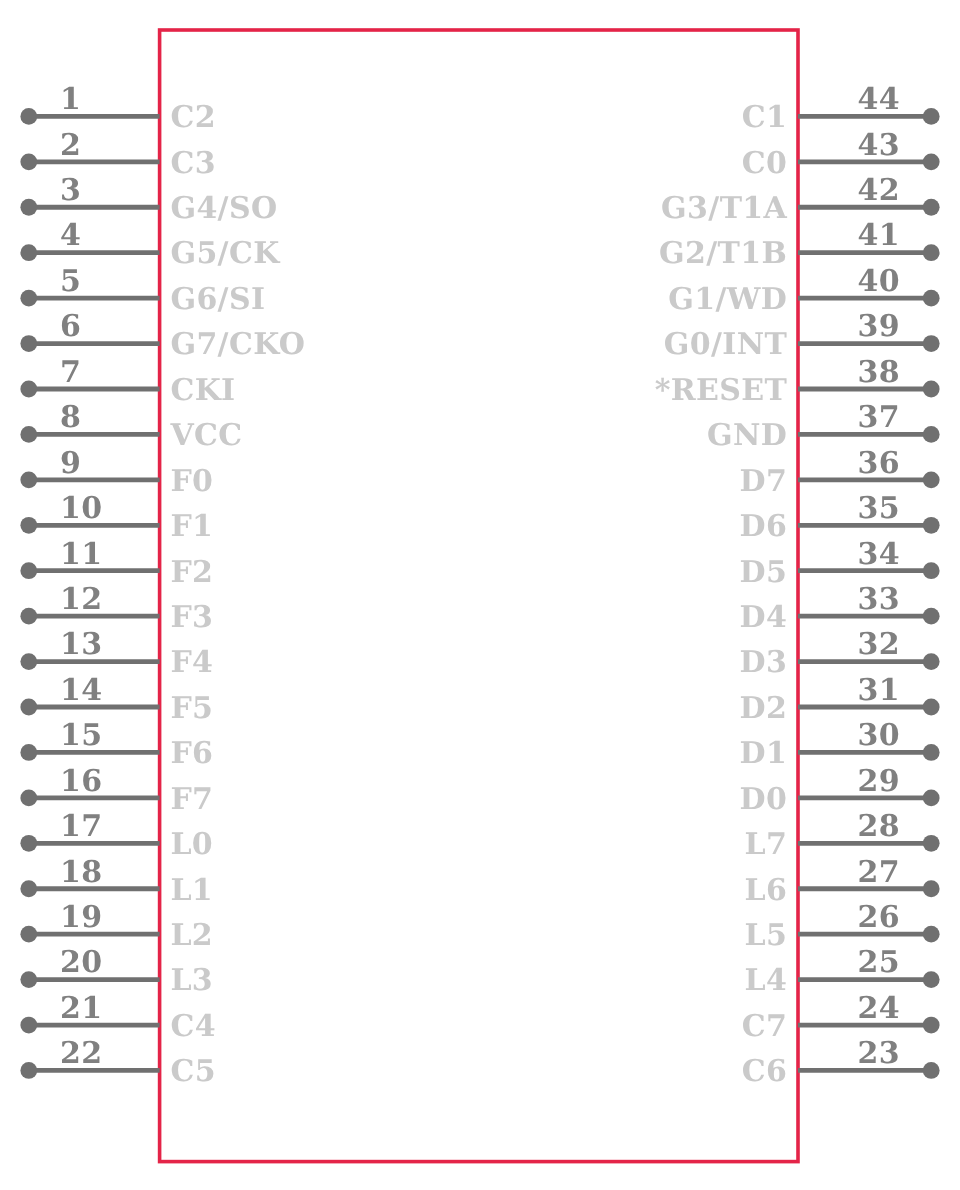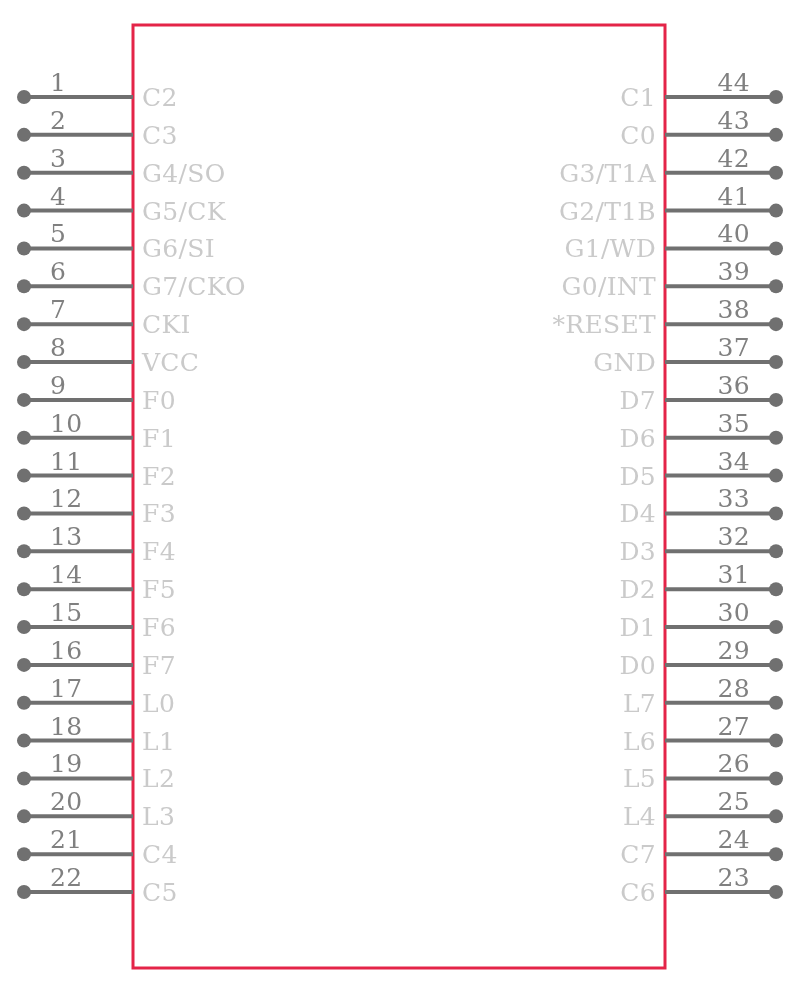--- a/index.html
+++ b/index.html
@@ -10,20 +10,21 @@
   body {
     width: 800px;
     height: 992px;
     font-family: "DejaVu Serif", "Liberation Serif", serif;
     overflow: hidden;
   }
   #symbol-root {
     position: relative;
     width: 800px;
     height: 992px;
+    font-weight: bold;
   }
   svg.symbol-canvas {
     position: absolute;
     top: 0;
     left: 0;
     width: 800px;
     height: 992px;
     display: block;
   }
   text {

